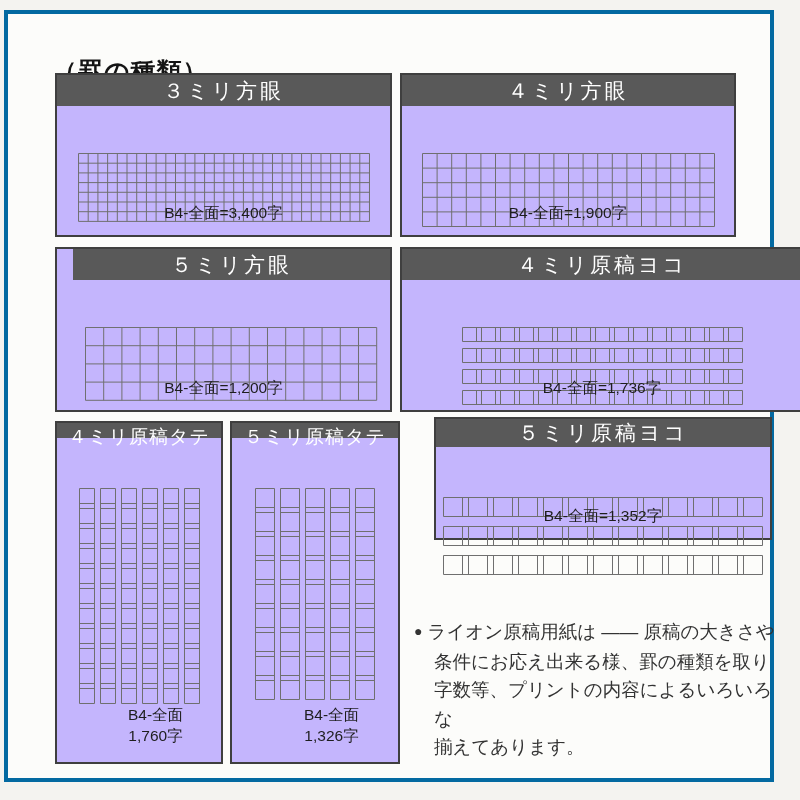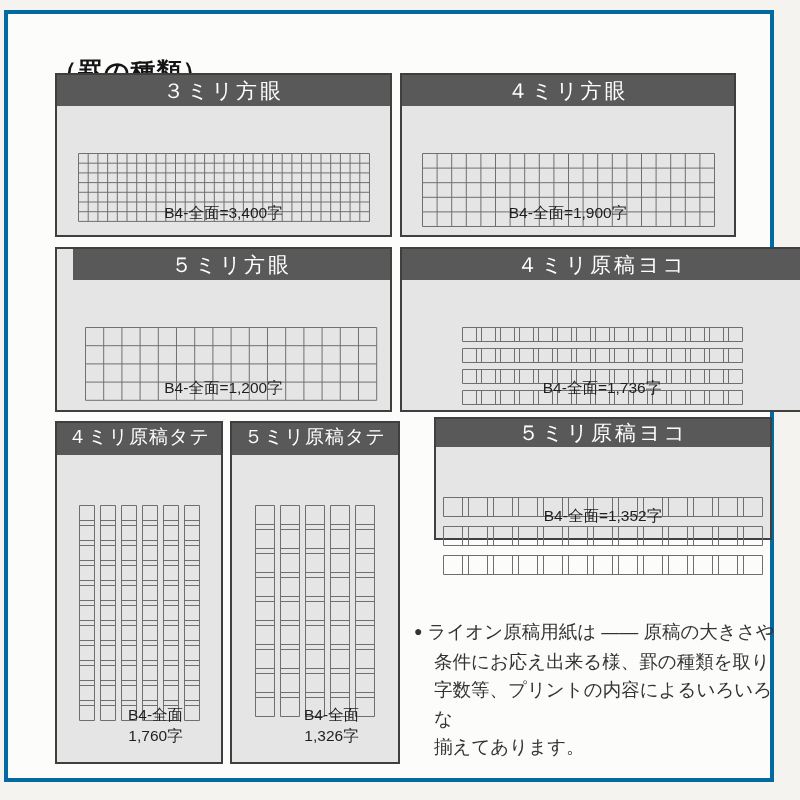--- a/index.html
+++ b/index.html
@@ -14,30 +14,30 @@
     border:4px solid #0369a1;
     background:#fcfcfa;
     box-sizing:border-box;
   }
   .page-title{
     position:absolute;left:44px;top:24px;
     font-size:25px;font-weight:bold;color:#141414;letter-spacing:1px;
   }
   .panel{
     position:absolute;box-sizing:border-box;
-    border:2px solid #3f3f3f;background:#e5e5e5;
+    border:2px solid #3f3f3f;background:#c4b5fd;
     display:flex;flex-direction:column;gap:36px;
   }
   .panel-header{
     background:#595959;color:#ffffff;text-align:center;
     font-size:21px;letter-spacing:3px;
     height:31px;line-height:31px;
     flex:0 0 auto;font-weight:500;
   }
-  .tall .panel-header{height:32px;line-height:28px;font-size:19px;letter-spacing:1px;}
+  .tall .panel-header{height:15px;line-height:28px;font-size:19px;letter-spacing:1px;}
   .p-g .panel-header{height:28px;line-height:28px;}
   .panel-body{flex:1;display:flex;justify-content:center;align-items:flex-start;}
   .grid{margin-top:11px;}
   .tall .grid,.p-g .grid{margin-top:14px;}
   .grid line{stroke:#6f6f6f;stroke-width:1;}
   .panel-caption{
     position:absolute;left:0;right:0;bottom:12px;
     text-align:center;font-size:15.5px;line-height:21px;color:#1e1e1e;font-weight:500;
   }
   .tall .panel-caption{bottom:16px;padding-left:33px;}

